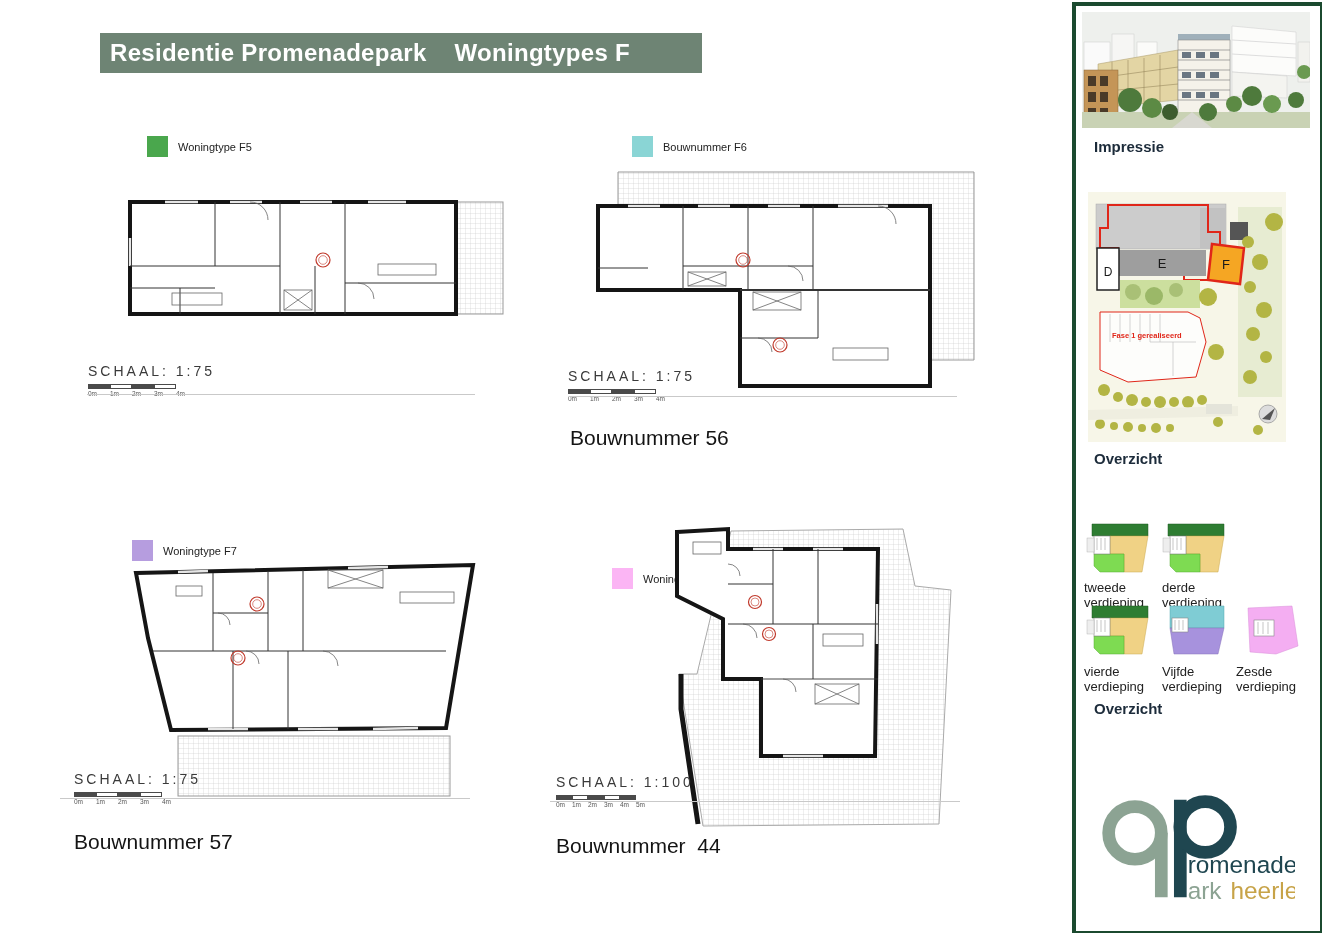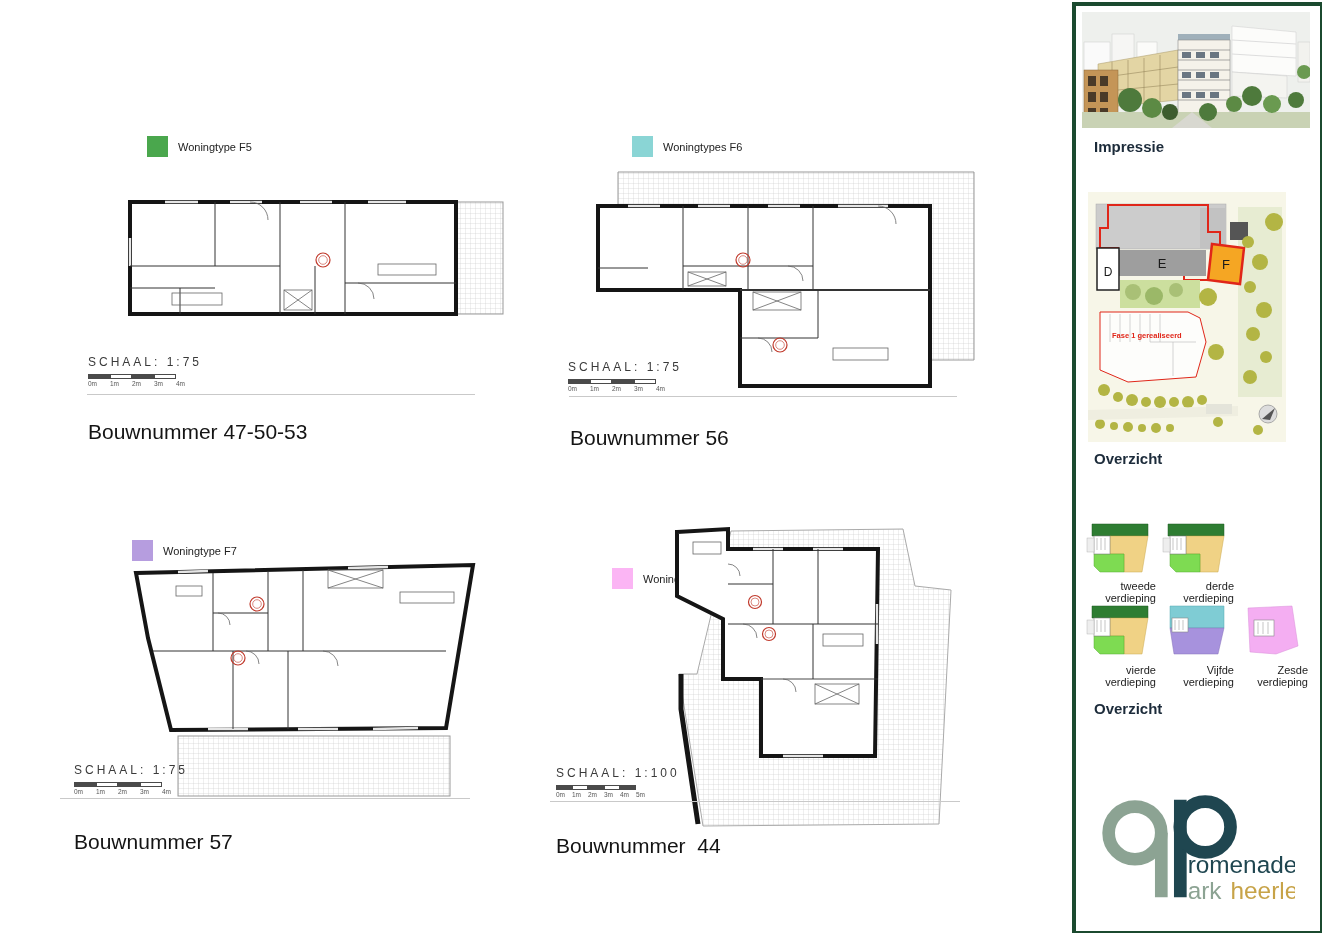--- a/index.html
+++ b/index.html
@@ -11,52 +11,53 @@
     color:#fff;font-size:24px;font-weight:bold;line-height:40px;padding-left:10px;
     box-sizing:border-box;white-space:pre;letter-spacing:.3px;}
   
   .legend{position:absolute;display:flex;align-items:center;gap:10px;padding-left:40px;}
   .swatch{width:21px;height:21px;display:inline-block;}
   .legend-label{font-size:11px;color:#222;}
   
   .plan{position:absolute;}
   
   .schaal{position:absolute;}
-  .schaal-text{font-size:12px;letter-spacing:3px;color:#3a3a3a;margin-bottom:5px;}
+  .schaal-text{font-size:14px;letter-spacing:3px;color:#3a3a3a;margin-bottom:5px;margin-top:8px;}
   .segs{display:flex;}
   .seg{height:5px;box-sizing:border-box;border:1px solid #4a4a4a;}
   .seg.d{background:#4a4a4a;} .seg.w{background:#fff;}
   .seg75{width:22px;} .seg100{width:16px;}
   .ticks{display:flex;font-size:6.5px;color:#555;margin-top:1px;}
   .ticks span{display:inline-block;}
   .t75 span{width:22px;} .t100 span{width:16px;}
   .divider{position:absolute;height:1px;background:#c9c9c9;}
   .bouwnummer{position:absolute;font-size:21px;color:#141414;white-space:pre;}
   
   .sidebar{position:absolute;left:1072px;top:2px;width:244px;height:925px;
     background:#fff;border:4px solid #1b4a2f;}
   .sidebar .abs{position:absolute;}
   .side-label{position:absolute;left:18px;font-weight:bold;
     font-size:15px;color:#1c2b3a;}
-  .thumb-caption{position:absolute;font-size:11px;color:#222;width:72px;text-align:right;}
+  .thumb-caption{position:absolute;font-size:13px;color:#222;width:72px;}
 </style>
 </head>
 <body>
 
 <div class="page">
 
 <svg class="defs-svg" aria-hidden="true">
   <defs>
     <pattern id="ptile" width="5" height="5" patternUnits="userSpaceOnUse">
       <rect width="5" height="5" fill="#ffffff"></rect>
       <path d="M5 0H0V5" fill="none" stroke="#c9c9c9" stroke-width="0.6"></path>
     </pattern>
   </defs>
 </svg>
 
+<div class="titlebar" style="background-color: rgb(110, 132, 116);">Residentie Promenadepark    Woningtypes F</div>
 
 <div class="legend" style="left:107px;top:136px">
   <span class="swatch" style="background-color: rgb(74, 167, 77);"></span>
   <span class="legend-label">Woningtype F5</span>
 </div>
 
 <svg class="plan" style="left:110px;top:188px" width="400" height="142" viewBox="0 0 400 142">
   <rect x="346" y="14" width="47" height="112" fill="url(#ptile)" stroke="#999" stroke-width="1"></rect>
   <rect x="20" y="14" width="326" height="112" fill="#fff" stroke="#151515" stroke-width="4"></rect>
 
@@ -103,25 +104,24 @@
   </div>
   <div class="ticks t75">
     <span>0m</span>
         <span>1m</span>
     <span>2m</span>
         <span>3m</span>
     <span>4m</span>
   </div>
 </div>
 <div class="divider" style="left:87px;top:394px;width:388px"></div>
-<div class="bouwnummer" style="left:88px;top:420px">Bouwnummer 47-50-53</div>
 
 <div class="legend" style="left:592px;top:136px">
   <span class="swatch" style="background-color: rgb(138, 213, 213);"></span>
-  <span class="legend-label">Woningtypes F6</span>
+  <span class="legend-label">Bouwnummer F6</span>
 </div>
 
 <svg class="plan" style="left:588px;top:168px" width="398" height="224" viewBox="0 0 398 224">
   <polygon points="30,4 386,4 386,192 342,192 342,38 30,38" fill="url(#ptile)" stroke="#999" stroke-width="1"></polygon>
   <polygon points="10,38 342,38 342,218 152,218 152,122 10,122" fill="#fff" stroke="#151515" stroke-width="4"></polygon>
   <g stroke="#e6e6e6" stroke-width="2.4">
     <line x1="40" y1="38" x2="72" y2="38"></line>
         <line x1="110" y1="38" x2="142" y2="38"></line>
     <line x1="180" y1="38" x2="212" y2="38"></line>
         <line x1="250" y1="38" x2="300" y2="38"></line>

